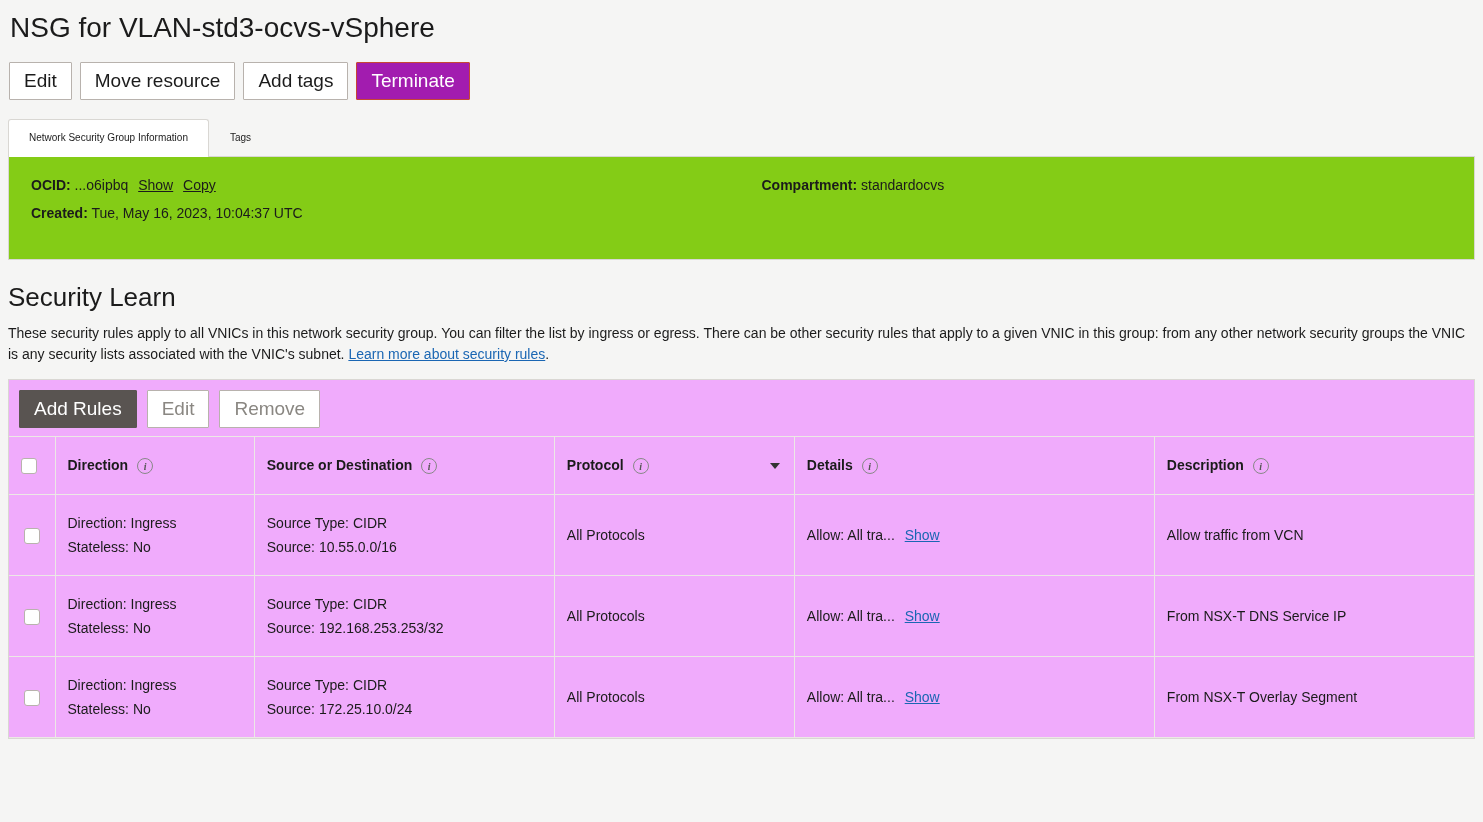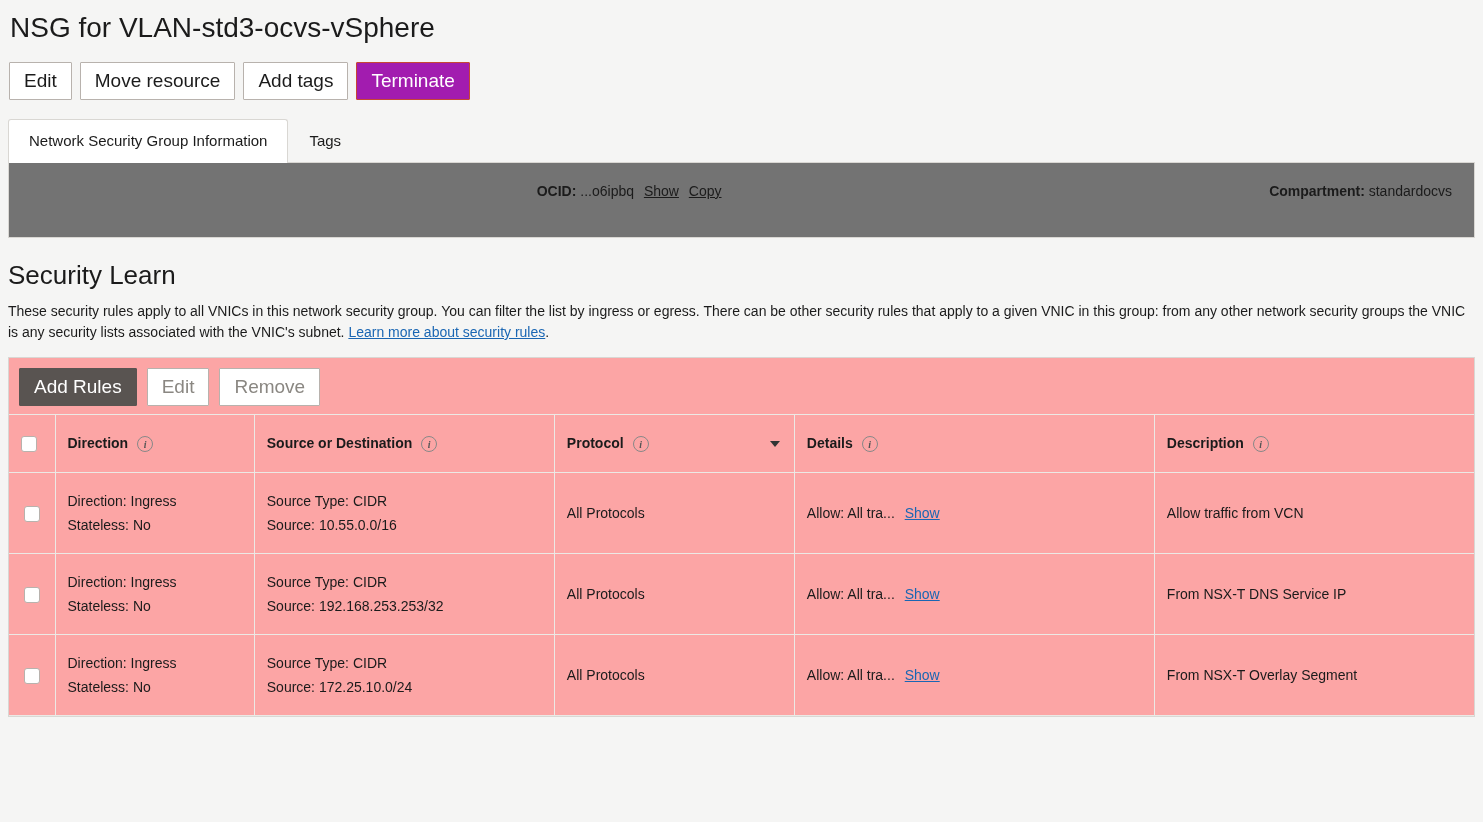--- a/index.html
+++ b/index.html
@@ -44,60 +44,59 @@
     .btn-disabled {
       color: #8a8782;
     }
     .tab-container {
       display: flex;
       border-bottom: 1px solid #d9d7d3;
       margin-top: 16px;
     }
     .tab {
       padding: 12px 20px 14px 20px;
-      font-size: 15px;
+      font-size: 10px;
       cursor: pointer;
       color: #1b1b1b;
       border: 1px solid transparent;
       border-bottom: none;
       position: relative;
       top: 1px;
       border-radius: 3px 3px 0 0;
     }
     .tab.active {
       background: #fff;
       border-color: #d9d7d3;
     }
     .info-panel {
-      background: #737373;
+      background: #84cc16;
       border: 1px solid #d9d7d3;
       border-top: none;
       padding: 20px 22px 26px 22px;
       display: flex;
       gap: 40px;
-      text-align: right;
     }
     .info-col { flex: 1; }
     .info-line { margin-bottom: 12px; font-size: 14px; }
     .info-line .label { font-weight: 700; }
     .info-line a { color: #1b1b1b; text-decoration: underline; margin-left: 6px; }
     h2.section-title {
       font-size: 26px;
       font-weight: 400;
       margin: 22px 0 10px 0;
     }
     .section-desc {
       font-size: 14px;
       line-height: 1.5;
       color: #1b1b1b;
       margin-bottom: 14px;
     }
     .section-desc a { color: #1a66b3; text-decoration: underline; }
     .table-wrap {
-      background: #fca5a5;
+      background: #f0abfc;
       border: 1px solid #d9d7d3;
     }
     .table-actions {
       padding: 10px 10px 8px 10px;
       display: flex;
       gap: 10px;
     }
     table.rules {
       width: 100%;
       border-collapse: collapse;
@@ -180,20 +179,24 @@
 </div>
 
 <div class="info-panel">
   <div class="info-col">
     <div class="info-line">
       <span class="label">OCID:</span>
       <span>...o6ipbq</span>
       <a href="#">Show</a>
       <a href="#">Copy</a>
     </div>
+    <div class="info-line">
+      <span class="label">Created:</span>
+      <span>Tue, May 16, 2023, 10:04:37 UTC</span>
+    </div>
   </div>
   <div class="info-col">
     <div class="info-line">
       <span class="label">Compartment:</span>
       <span>standardocvs</span>
     </div>
   </div>
 </div>
 
 <h2 class="section-title">Security Learn</h2>

